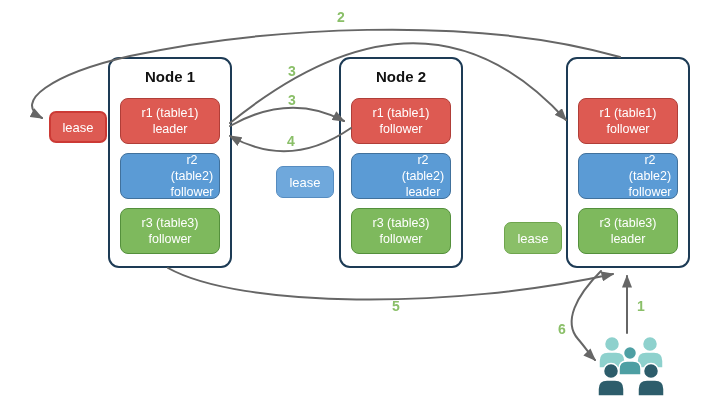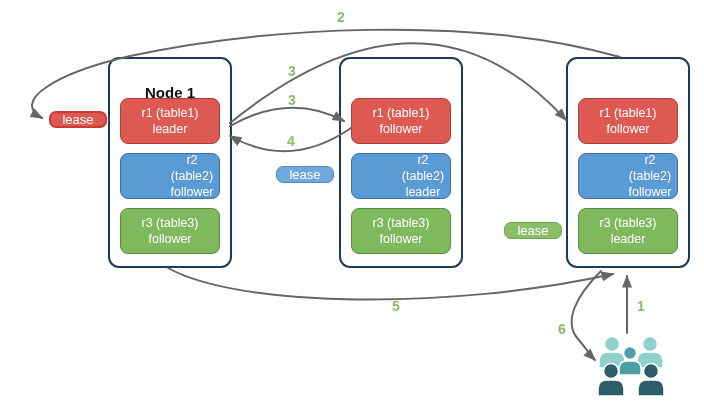--- a/index.html
+++ b/index.html
@@ -5,34 +5,34 @@
   html,body{margin:0;padding:0;background:#fff;}
   .stage{
     position:relative;width:704px;height:405px;background:#fff;overflow:hidden;
     font-family:"Liberation Sans",sans-serif;
   }
   .node{
     position:absolute;top:57px;width:124px;height:211px;background:#fff;
     border:2px solid var(--node-border,#1d3b55);border-radius:11px;box-sizing:border-box;
   }
   .node-title{
-    margin-top:25px;text-align:center;font-weight:bold;font-size:15px;
+    margin-top:9px;text-align:center;font-weight:bold;font-size:15px;
     color:var(--title-text,#111);
   }
   .replica{
     position:absolute;left:10px;width:100px;height:46px;border-radius:8px;
     box-sizing:border-box;border:1px solid transparent;color:#fff;
     display:flex;flex-direction:column;align-items:center;justify-content:center;
     font-size:12.5px;line-height:1.28;text-align:center;
   }
   .replica[data-color="red"]{background:var(--red,#dd5a52);border-color:var(--red-border,#b03e38);}
   .replica[data-color="blue"]{background:var(--blue,#5b9bd5);border-color:var(--blue-border,#41719c);padding-left:44px;}
   .replica[data-color="green"]{background:var(--green,#7eb95d);border-color:var(--green-border,#54903c);text-align:center;}
   .lease{
-    position:absolute;width:58px;height:17px;border-radius:7px;box-sizing:border-box;
+    position:absolute;width:58px;height:32px;border-radius:7px;box-sizing:border-box;
     color:#fff;font-size:13px;display:flex;align-items:center;justify-content:center;
   }
   .lease[data-color="red"]{background:var(--red,#dd5a52);border:2px solid var(--lease-red-border,#cc3a35);}
   .lease[data-color="blue"]{background:var(--lease-blue,#6fa8dc);border:1px solid var(--lease-blue-border,#568cc0);}
   .lease[data-color="green"]{background:var(--lease-green,#8abf68);border:1px solid var(--lease-green-border,#6fa54e);}
   .step{
     position:absolute;transform:translate(-50%,-50%);
     color:var(--step,#8abf68);font-weight:bold;font-size:14px;
   }
   svg.overlay{position:absolute;left:0;top:0;z-index:5;pointer-events:none;}
@@ -57,20 +57,21 @@
       <div>r2 (table2)</div>
       <div>follower</div>
     </div>
     <div class="replica" style="top:149px" data-color="green">
       <div>r3 (table3)</div>
       <div>follower</div>
     </div>
   </div>
 
   <div class="node" style="left:339px">
+    <div class="node-title">Node 2</div>
     <div class="replica" style="top:39px" data-color="red">
       <div>r1 (table1)</div>
       <div>follower</div>
     </div>
     <div class="replica" style="top:94px" data-color="blue">
       <div>r2 (table2)</div>
       <div>leader</div>
     </div>
     <div class="replica" style="top:149px" data-color="green">
       <div>r3 (table3)</div>

